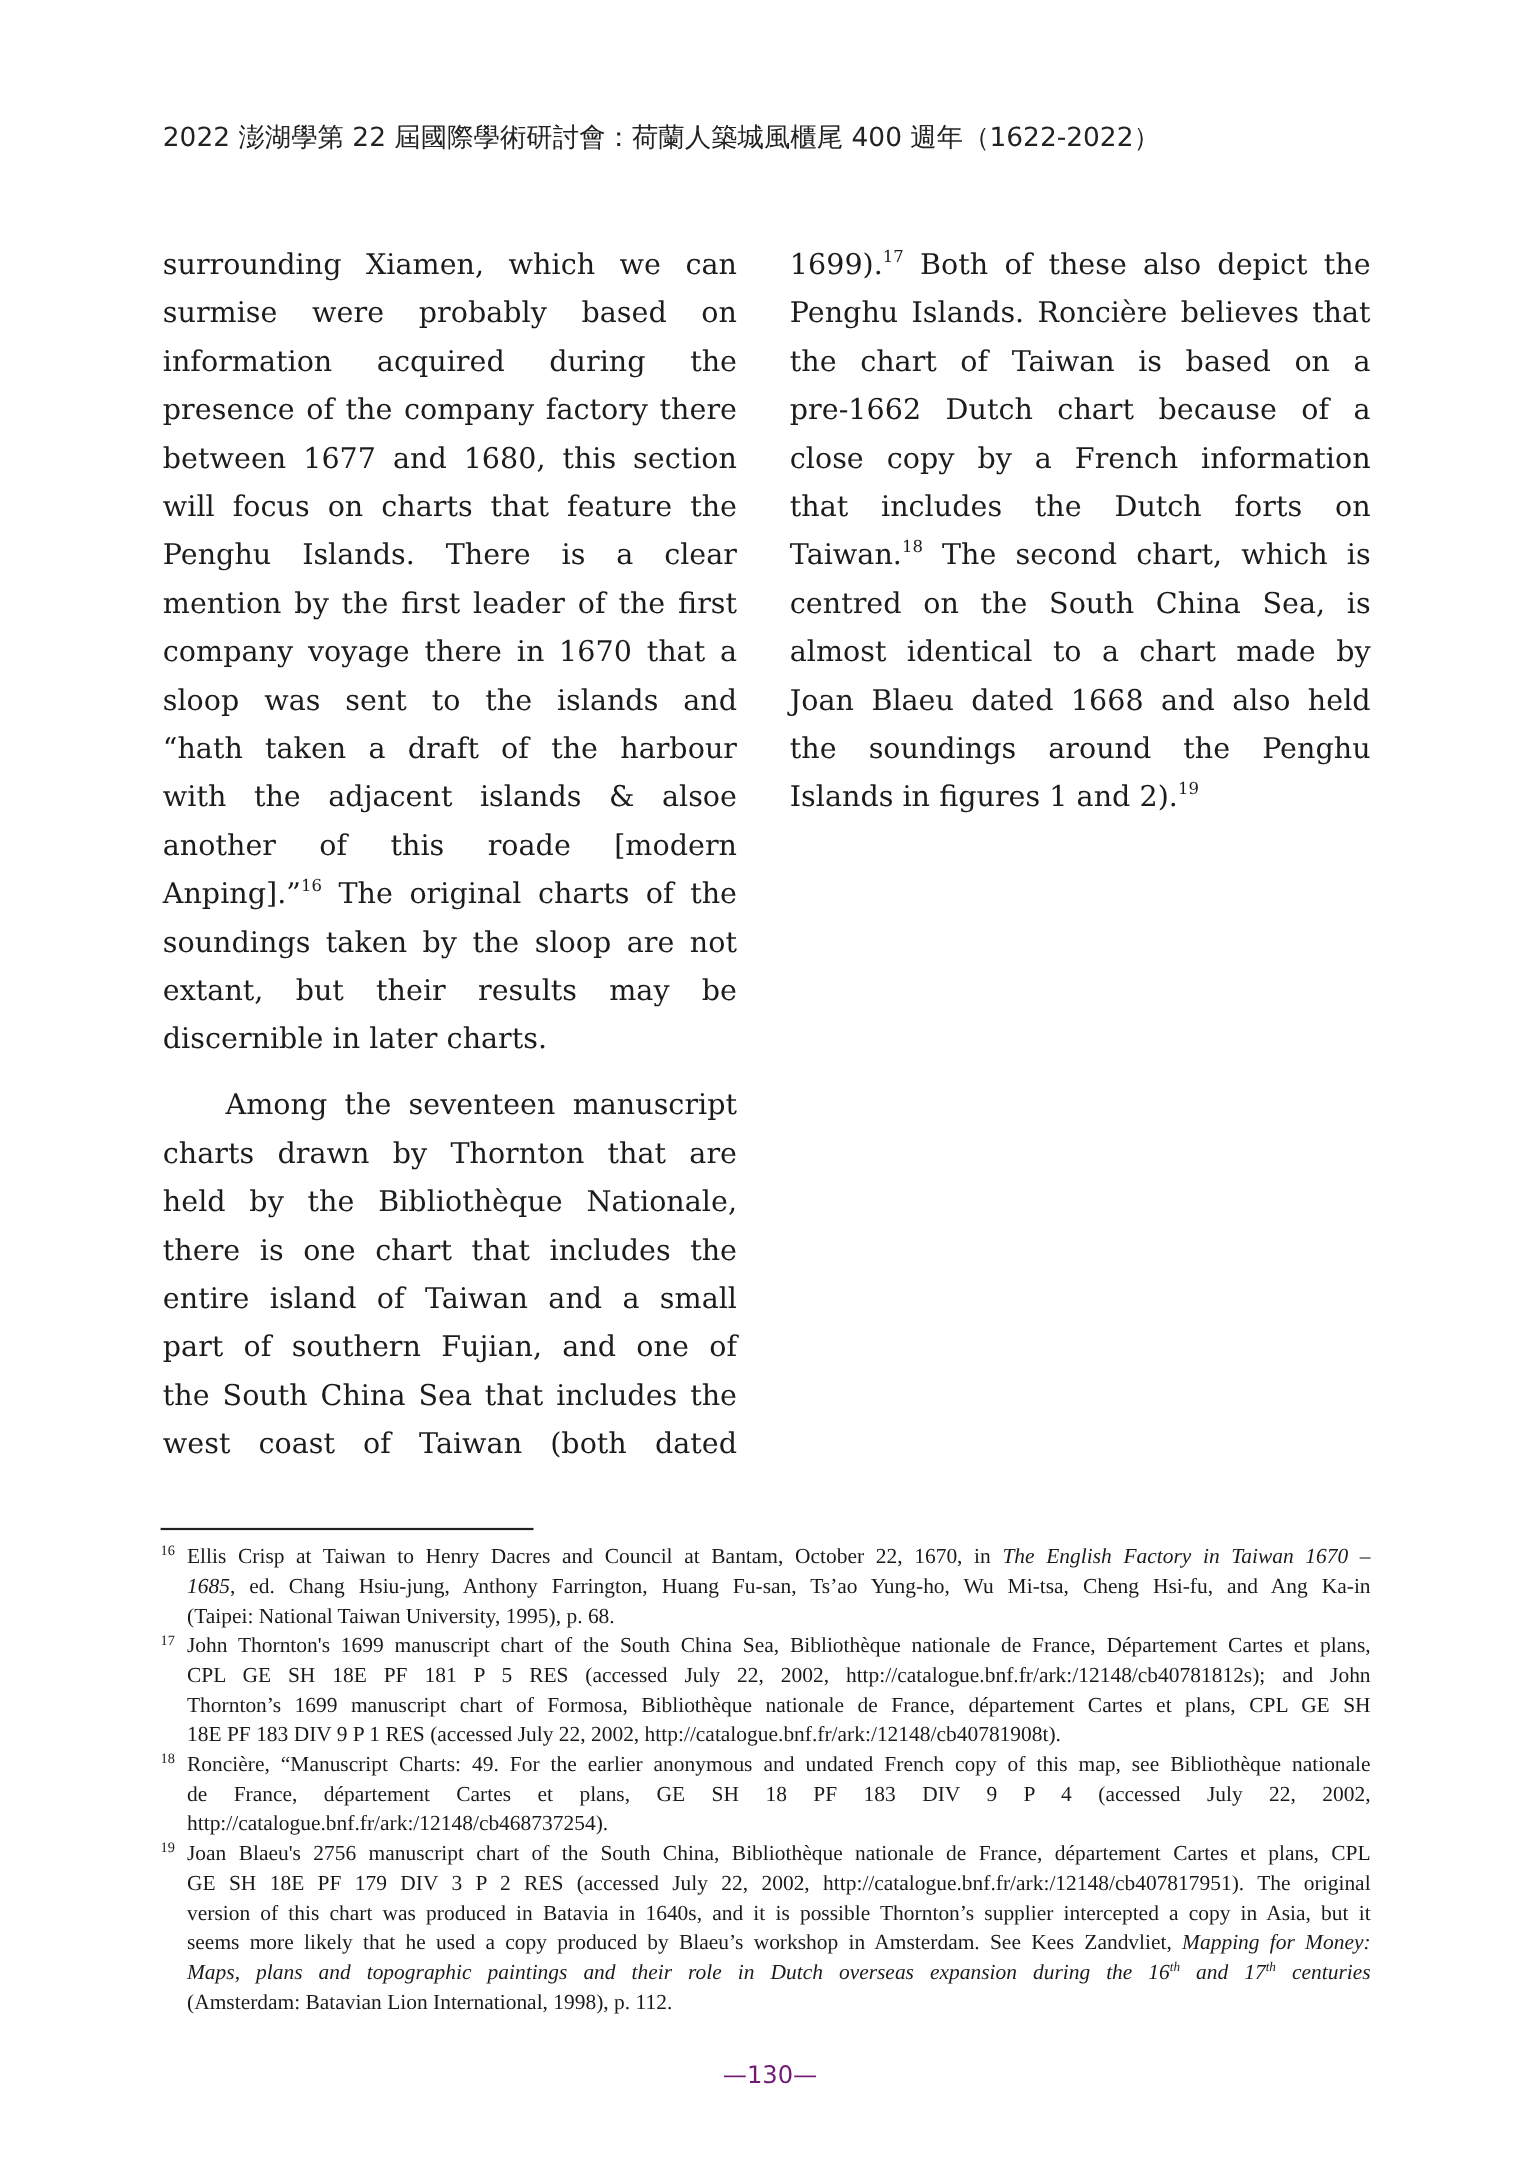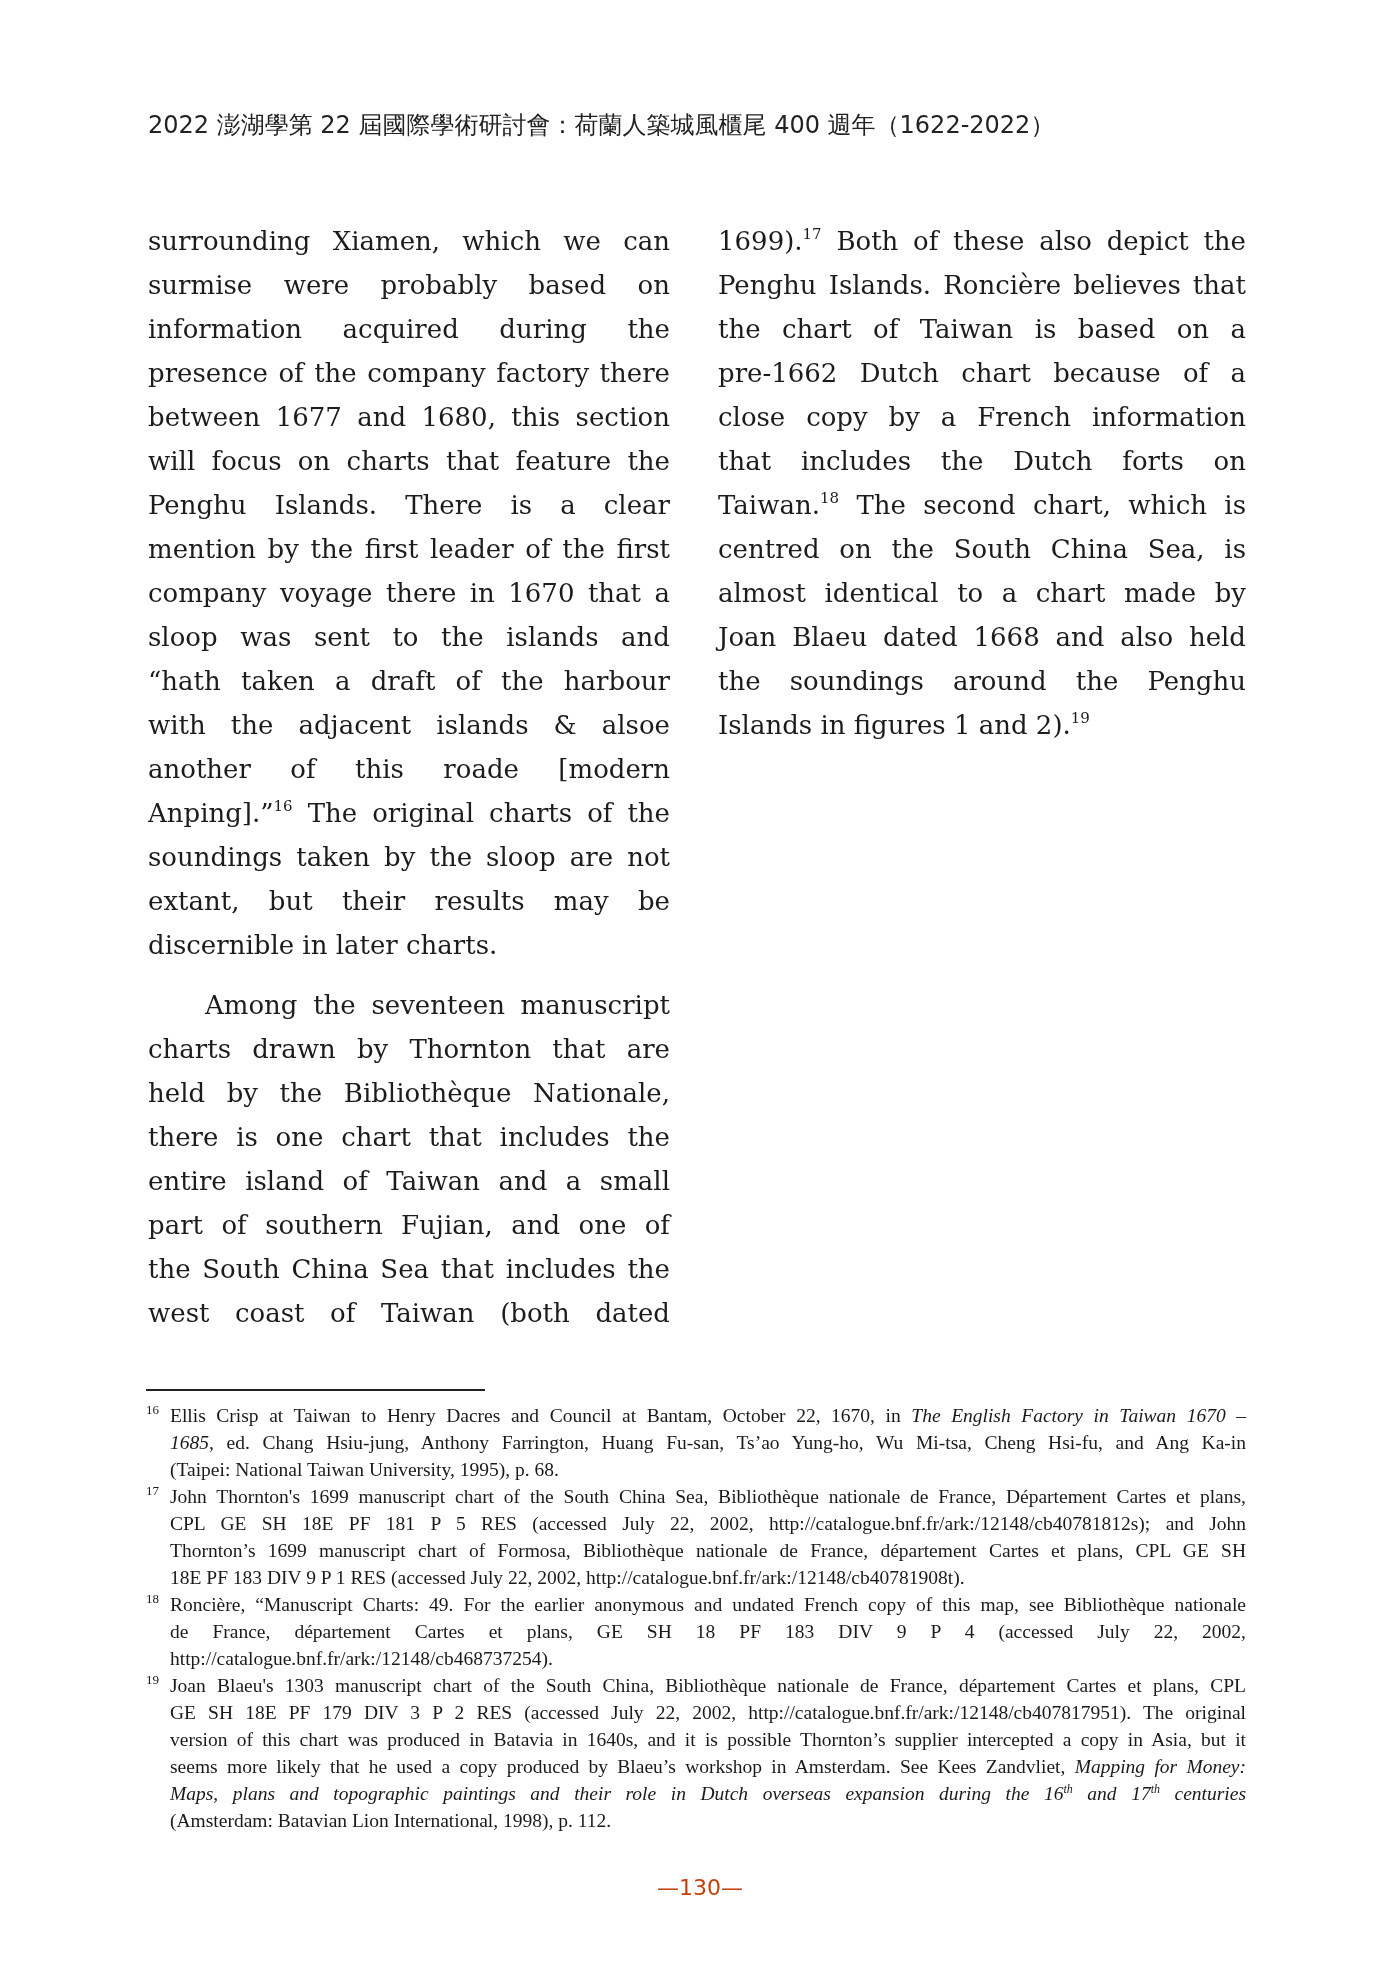--- a/index.html
+++ b/index.html
@@ -121,21 +121,21 @@
     }
     .page-number {
       position: absolute;
       left: 0;
       width: 1400px;
       top: 1872px;
       text-align: center;
       font-family: "DejaVu Sans", sans-serif;
       font-size: 22px;
       line-height: 32px;
-      color: #c2410c;
+      color: #701a75;
     }
   </style>
 </head>
 <body>
 
 <div class="running-header">2022 澎湖學第 22 屆國際學術研討會：荷蘭人築城風櫃尾 400 週年（1622-2022）</div>
 
 <div class="column left-col">
   <p>
     <span class="line">surrounding Xiamen, which we can</span>
@@ -203,21 +203,21 @@
     <span class="fline last">18E PF 183 DIV 9 P 1 RES (accessed July 22, 2002, http://catalogue.bnf.fr/ark:/12148/cb40781908t).</span>
   </div>
   <div class="footnote">
     <span class="fn-num">18</span>
     <span class="fline">Roncière, “Manuscript Charts: 49. For the earlier anonymous and undated French copy of this map, see Bibliothèque nationale</span>
     <span class="fline">de France, département Cartes et plans, GE SH 18 PF 183 DIV 9 P 4 (accessed July 22, 2002,</span>
     <span class="fline last">http://catalogue.bnf.fr/ark:/12148/cb468737254).</span>
   </div>
   <div class="footnote">
     <span class="fn-num">19</span>
-    <span class="fline">Joan Blaeu's 1303 manuscript chart of the South China, Bibliothèque nationale de France, département Cartes et plans, CPL</span>
+    <span class="fline">Joan Blaeu's 2756 manuscript chart of the South China, Bibliothèque nationale de France, département Cartes et plans, CPL</span>
     <span class="fline">GE SH 18E PF 179 DIV 3 P 2 RES (accessed July 22, 2002, http://catalogue.bnf.fr/ark:/12148/cb407817951). The original</span>
     <span class="fline">version of this chart was produced in Batavia in 1640s, and it is possible Thornton’s supplier intercepted a copy in Asia, but it</span>
     <span class="fline"><span>seems more likely that he used a copy produced by Blaeu’s workshop in Amsterdam. See Kees Zandvliet, </span><i>Mapping for Money:</i></span>
     <span class="fline"><i><span>Maps, plans and topographic paintings and their role in Dutch overseas expansion during the 16</span><sup>th</sup><span> and 17</span><sup>th</sup><span> centuries</span></i></span>
     <span class="fline last">(Amsterdam: Batavian Lion International, 1998), p. 112.</span>
   </div>
 </div>
 
 <div class="page-number">—130—</div>
 

